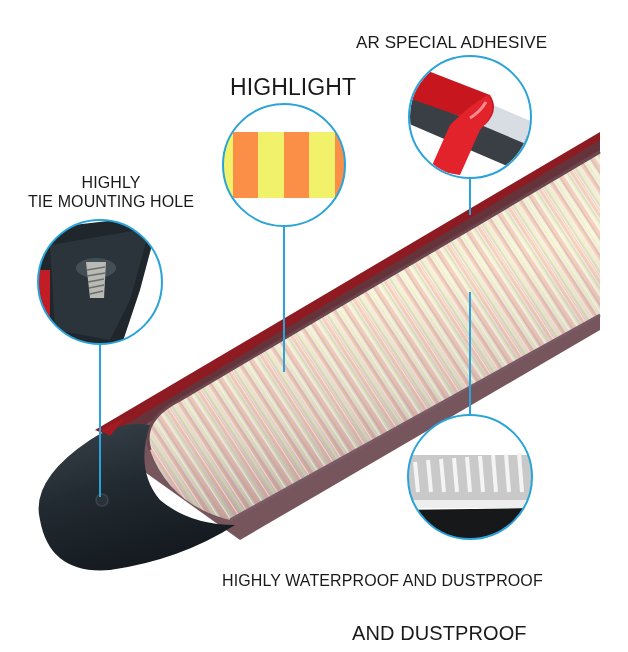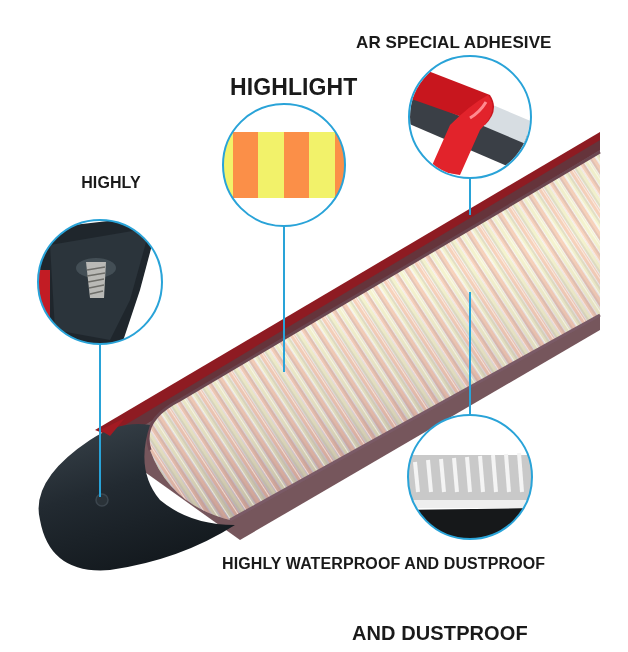--- a/index.html
+++ b/index.html
@@ -2,27 +2,27 @@
 <html><head>
   <meta charset="utf-8">
   <style>
     html, body { margin: 0; padding: 0; }
     body {
       width: 628px; height: 652px; background: #ffffff; position: relative; overflow: hidden;
       font-family: "Liberation Sans", "DejaVu Sans", sans-serif;
     }
     .canvas { position: absolute; left: 0; top: 0; width: 628px; height: 652px; }
     .label {
-      position: absolute; color: #1a1a1a; font-weight: bold; text-align: center;
+      position: absolute; color: #1a1a1a; font-weight: normal; text-align: center;
       letter-spacing: 0.1px; white-space: nowrap; line-height: 19px;
     }
     #lbl-adhesive { left: 356px; top: 33px; font-size: 17px; }
     #lbl-highlight { left: 230px; top: 78px; font-size: 23px; }
     #lbl-screw { left: 0px; top: 173px; width: 222px; font-size: 16px; }
-    #lbl-waterproof { left: 222px; top: 554px; font-size: 16px; }
+    #lbl-waterproof { left: 222px; top: 571px; font-size: 16px; }
     #lbl-footer { left: 352px; top: 621px; font-size: 20px; line-height: 24px; }
     svg { position: absolute; left: 0; top: 0; }
   </style>
 </head>
 <body>
 
 <div class="canvas">
 
   <svg width="628" height="652" viewBox="0 0 628 652">
     <defs>
@@ -149,17 +149,18 @@
         <path d="M 405 510 L 535 508 L 535 545 L 405 545 Z" fill="#16181a"></path>
       </g>
       <circle cx="470" cy="477" r="62" fill="none" stroke="#29a3d8" stroke-width="2"></circle>
     </g>
   </svg>
 
   <div class="label" id="lbl-adhesive">AR SPECIAL ADHESIVE</div>
   <div class="label" id="lbl-highlight">HIGHLIGHT</div>
   <div class="label" id="lbl-screw">
     <div>HIGHLY</div>
+    <div>TIE MOUNTING HOLE</div>
   </div>
   <div class="label" id="lbl-waterproof">HIGHLY WATERPROOF AND DUSTPROOF</div>
   <div class="label" id="lbl-footer">AND DUSTPROOF</div>
 
 </div>
 
 </body></html>

